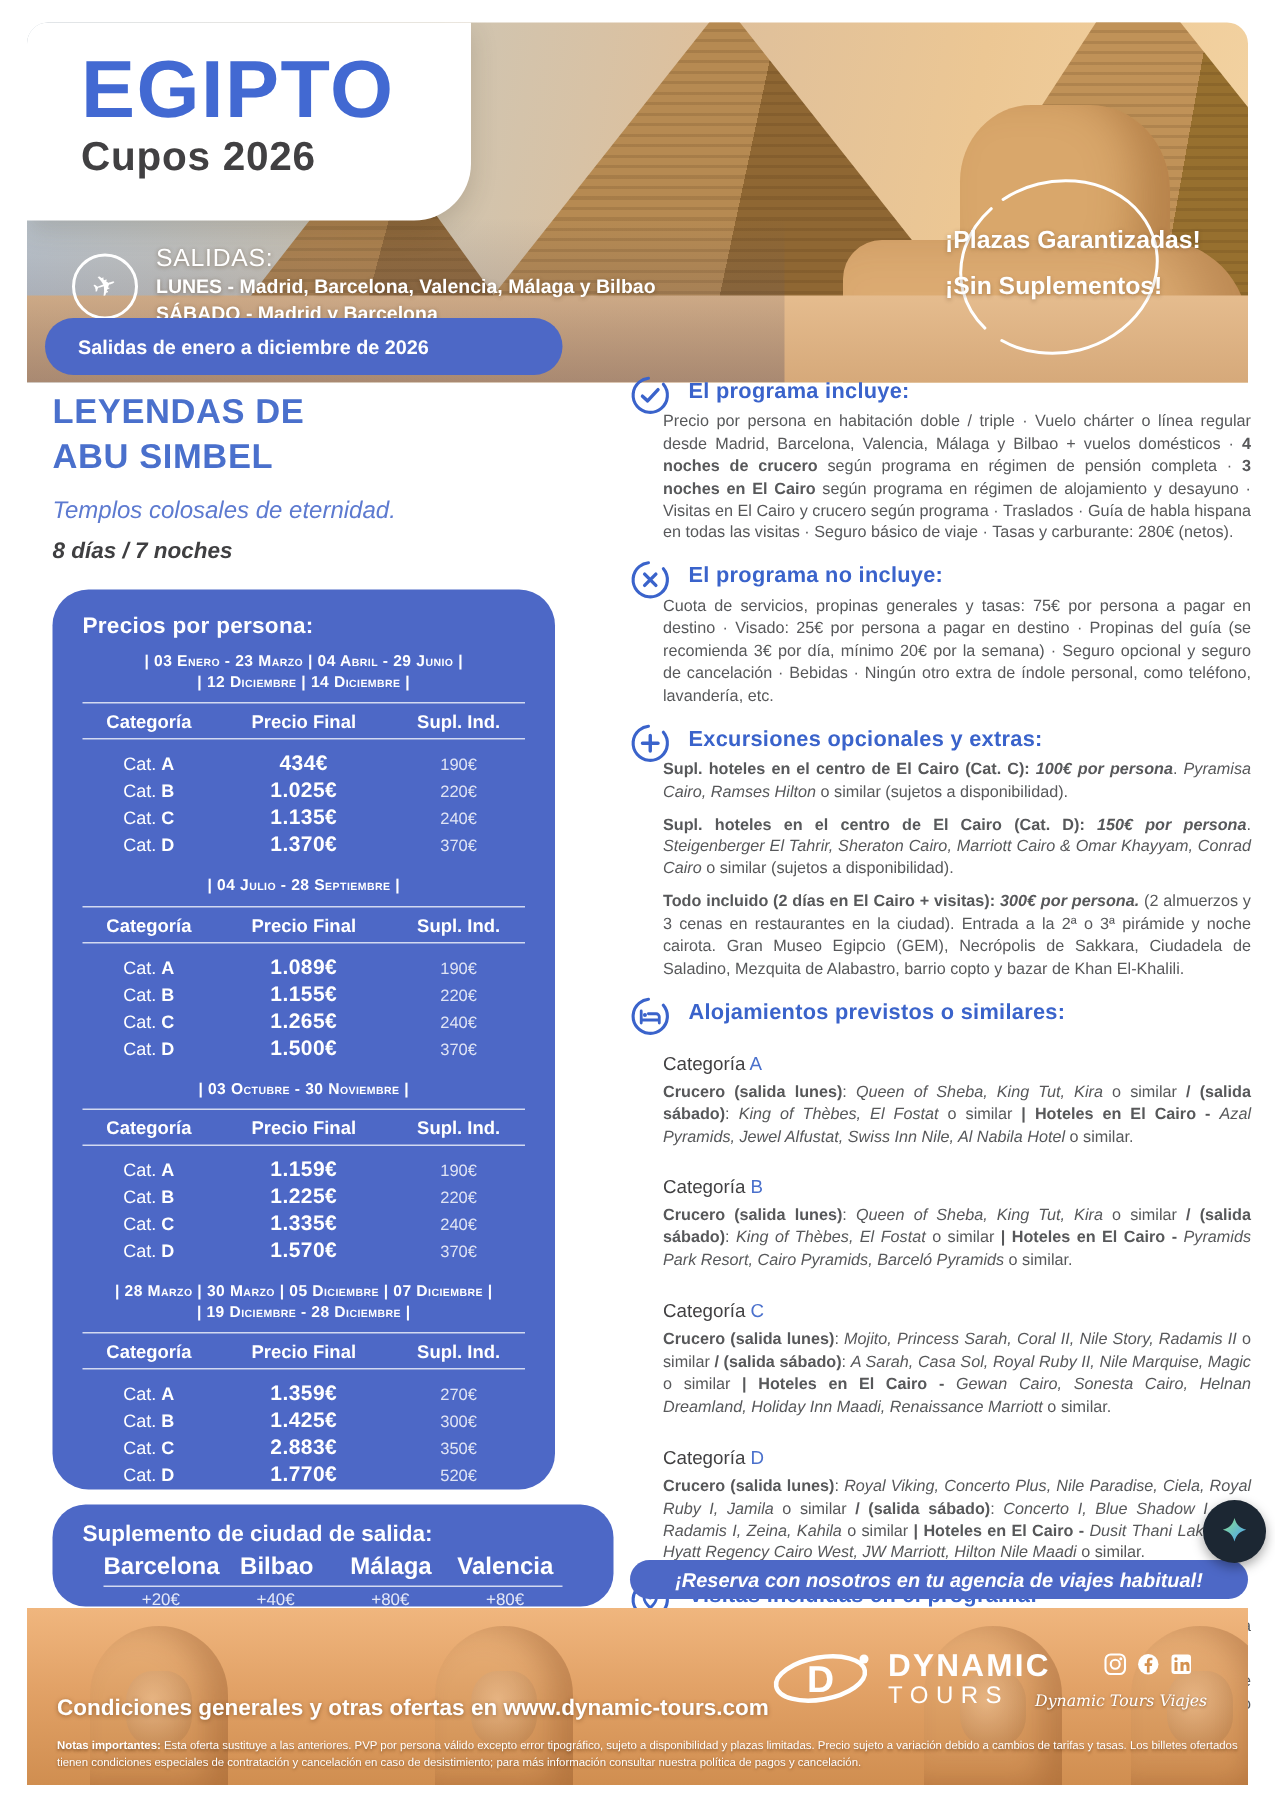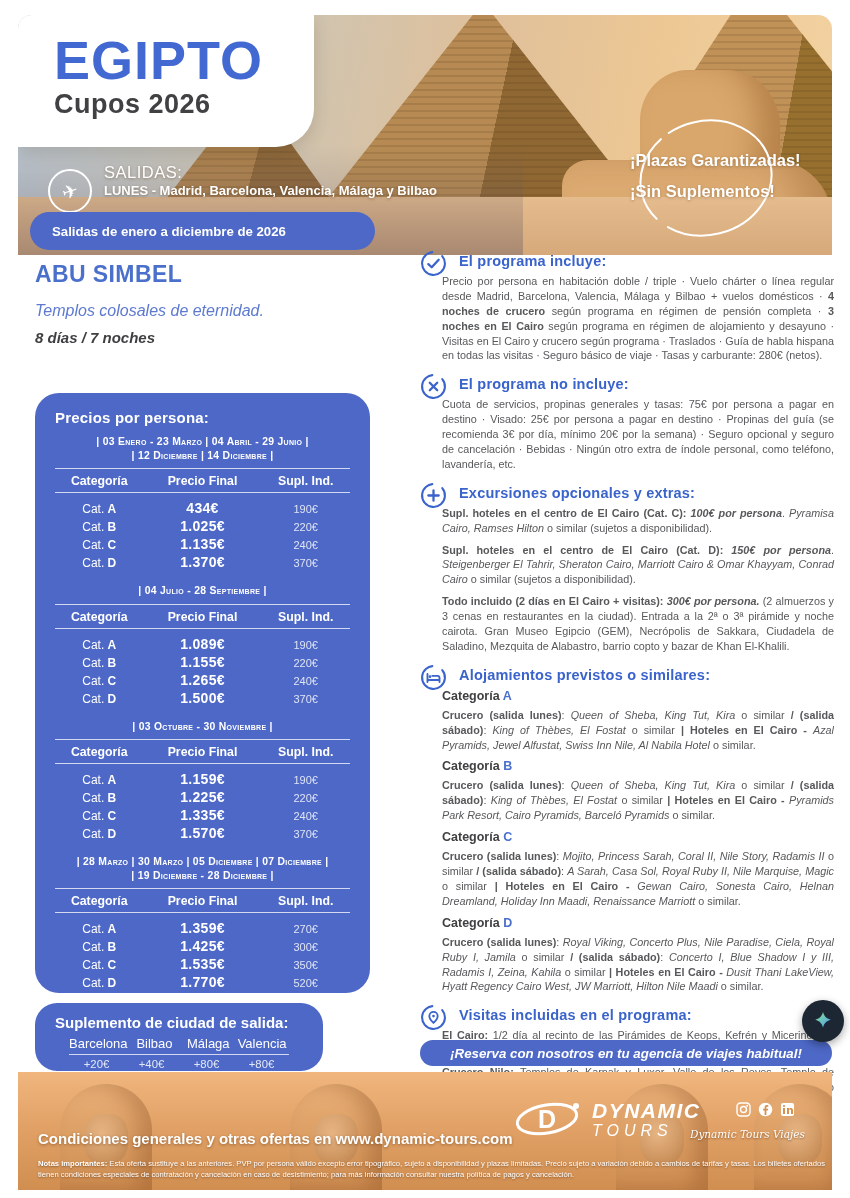--- a/index.html
+++ b/index.html
@@ -67,57 +67,57 @@
   .t-body{padding:7px 0 3px;}
   .t-row{display:flex;align-items:baseline;height:18px;}
   .tc0{width:30%;text-align:center;}
   .tc1{width:40%;text-align:center;}
   .tc2{width:30%;text-align:center;}
   .cat{font-size:12px;}
   .cat b{font-weight:bold;}
   .price{font-size:14px;font-weight:bold;letter-spacing:.3px;}
   .supl{font-size:11px;opacity:.82;}
 
-  .panel-supplement{left:35px;top:1003px;width:288px;height:68px;padding:11px 20px 0;border-radius:22px;}
+  .panel-supplement{left:35px;top:1003px;width:374px;height:68px;padding:11px 20px 0;border-radius:22px;}
   .supp-title{font-size:15px;font-weight:bold;}
   .supp-grid{display:flex;margin:5px 14px 0;border-bottom:1px solid rgba(255,255,255,.75);}
   .supp-grid.values{border-bottom:none;margin-top:3px;}
-  .supp-cell{flex:1;text-align:center;font-size:13px;font-weight:normal;padding-bottom:3px;}
+  .supp-cell{flex:1;text-align:center;font-size:16px;font-weight:bold;padding-bottom:3px;}
   .supp-cell.val{font-size:11.3px;opacity:.85;font-weight:normal;padding-bottom:0;}
 
   
   .right-col{position:absolute;left:420px;top:253px;width:414px;}
   .section{position:relative;margin-bottom:13px;}
   .sec-icon{position:absolute;left:0;top:-3px;width:27px;height:27px;}
   .sec-icon svg{width:27px;height:27px;display:block;}
   .sec-title{margin-left:39px;font-size:14.5px;font-weight:bold;color:#3a63cb;letter-spacing:.2px;}
   .sec-body{margin-left:22px;}
   .body-p{margin:5px 0 7px;font-size:10.8px;line-height:1.38;color:#57585a;text-align:justify;}
   .sb{font-weight:bold;}
   .si{font-style:italic;}
-  .cat-sub{margin:6px 0 2px;font-size:12.5px;font-weight:bold;color:#414042;}
+  .cat-sub{margin:19px 0 2px;font-size:12.5px;font-weight:normal;color:#414042;}
   .cat-letter{color:#4a70cc;}
 
   .reserve-pill{position:absolute;left:420px;top:1040px;width:412px;height:26px;background:#4d68c6;
       border-radius:17px;display:flex;align-items:center;justify-content:center;color:#fff;
       font-size:13.3px;font-weight:bold;font-style:italic;z-index:6;}
 
   
   .strip{position:absolute;left:18px;top:1072px;width:814px;height:118px;overflow:hidden;
       background:linear-gradient(180deg,#f0b67e 0%,#e2a267 45%,#d08e50 100%);}
   .statue{position:absolute;top:12px;bottom:0;width:92px;border-radius:46px 46px 0 0;
       background:linear-gradient(180deg,#eab179,#cd8c50);box-shadow:inset -14px 0 20px rgba(120,60,20,.35);opacity:.85;}
   .statue::after{content:"";position:absolute;left:24px;top:30px;width:44px;height:50px;border-radius:40%;
       background:radial-gradient(ellipse at 40% 40%,rgba(255,230,200,.35),rgba(110,60,20,.25));}
   .strip-text{position:absolute;color:#fff;z-index:2;}
   .conditions{left:20px;top:58px;font-size:15px;font-weight:bold;text-shadow:0 1px 3px rgba(90,45,10,.5);}
   .disclaimer{left:20px;top:86px;width:792px;font-size:7.6px;line-height:1.45;
       text-shadow:0 1px 2px rgba(90,45,10,.6);}
   .logo{left:496px;top:24px;display:flex;align-items:center;gap:8px;}
-  .logo-words{display:flex;flex-direction:column;line-height:1;font-style:italic;}
+  .logo-words{display:flex;flex-direction:column;line-height:1;}
   .logo-name{font-size:21px;font-weight:bold;letter-spacing:1.5px;}
   .logo-tours{font-size:16px;letter-spacing:5px;margin-top:2px;font-weight:normal;}
   .social{left:718px;top:30px;display:flex;gap:7px;z-index:3;}
   .social .s-icon{width:15px;height:15px;cursor:pointer;}
   .social-caption{left:672px;top:56px;font-family:"DejaVu Serif",serif;font-style:italic;font-size:10.5px;
       text-shadow:0 1px 2px rgba(90,45,10,.6);text-align:right;}
 
   
   .widget-btn{position:absolute;left:802px;top:1000px;width:42px;height:42px;border-radius:50%;
       background:#1c2733;display:flex;align-items:center;justify-content:center;z-index:10;
@@ -152,28 +152,30 @@
       </div>
     </div>
 
     <div class="salidas">
       <div class="plane-circle">
         <span class="plane-glyph">✈</span>
       </div>
       <div class="salidas-text">
         <div class="salidas-label">SALIDAS:</div>
         <div class="salidas-line">LUNES - Madrid, Barcelona, Valencia, Málaga y Bilbao</div>
+        <div class="salidas-line">SÁBADO -  Madrid y Barcelona</div>
       </div>
     </div>
   </div>
 
   <div class="dates-pill">Salidas de enero a diciembre de 2026</div>
 
   <div class="program-block">
     <div class="program-title">
+      <div>LEYENDAS DE</div>
       <div>ABU SIMBEL</div>
     </div>
     <div class="program-tagline">Templos colosales de eternidad.</div>
     <div class="program-duration">8 días / 7 noches</div>
   </div>
 
   <div class="panel panel-prices">
     <div class="prices-title">Precios por persona:</div>
     <div>
         <div class="price-group">
@@ -281,21 +283,21 @@
               <div class="tc1 price">1.359€</div>
               <div class="tc2 supl">270€</div>
             </div>
             <div class="t-row">
               <div class="tc0 cat">Cat. <b>B</b></div>
               <div class="tc1 price">1.425€</div>
               <div class="tc2 supl">300€</div>
             </div>
             <div class="t-row">
               <div class="tc0 cat">Cat. <b>C</b></div>
-              <div class="tc1 price">1.535€</div>
+              <div class="tc1 price">2.883€</div>
               <div class="tc2 supl">350€</div>
             </div>
             <div class="t-row">
               <div class="tc0 cat">Cat. <b>D</b></div>
               <div class="tc1 price">1.770€</div>
               <div class="tc2 supl">520€</div>
             </div>
           </div>
         </div>
       </div>

